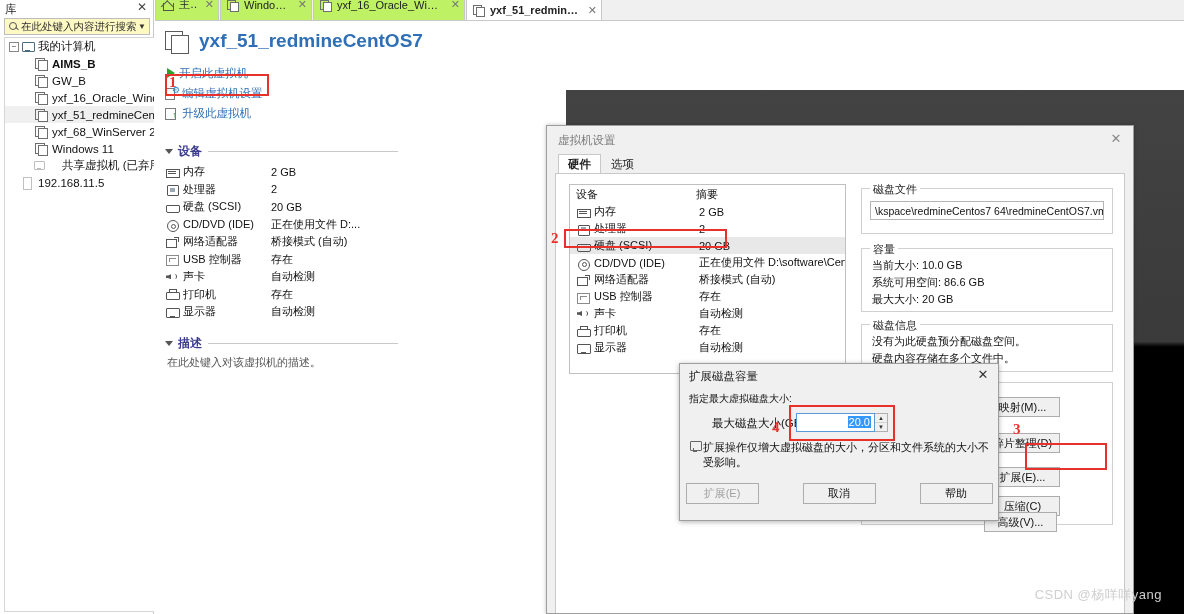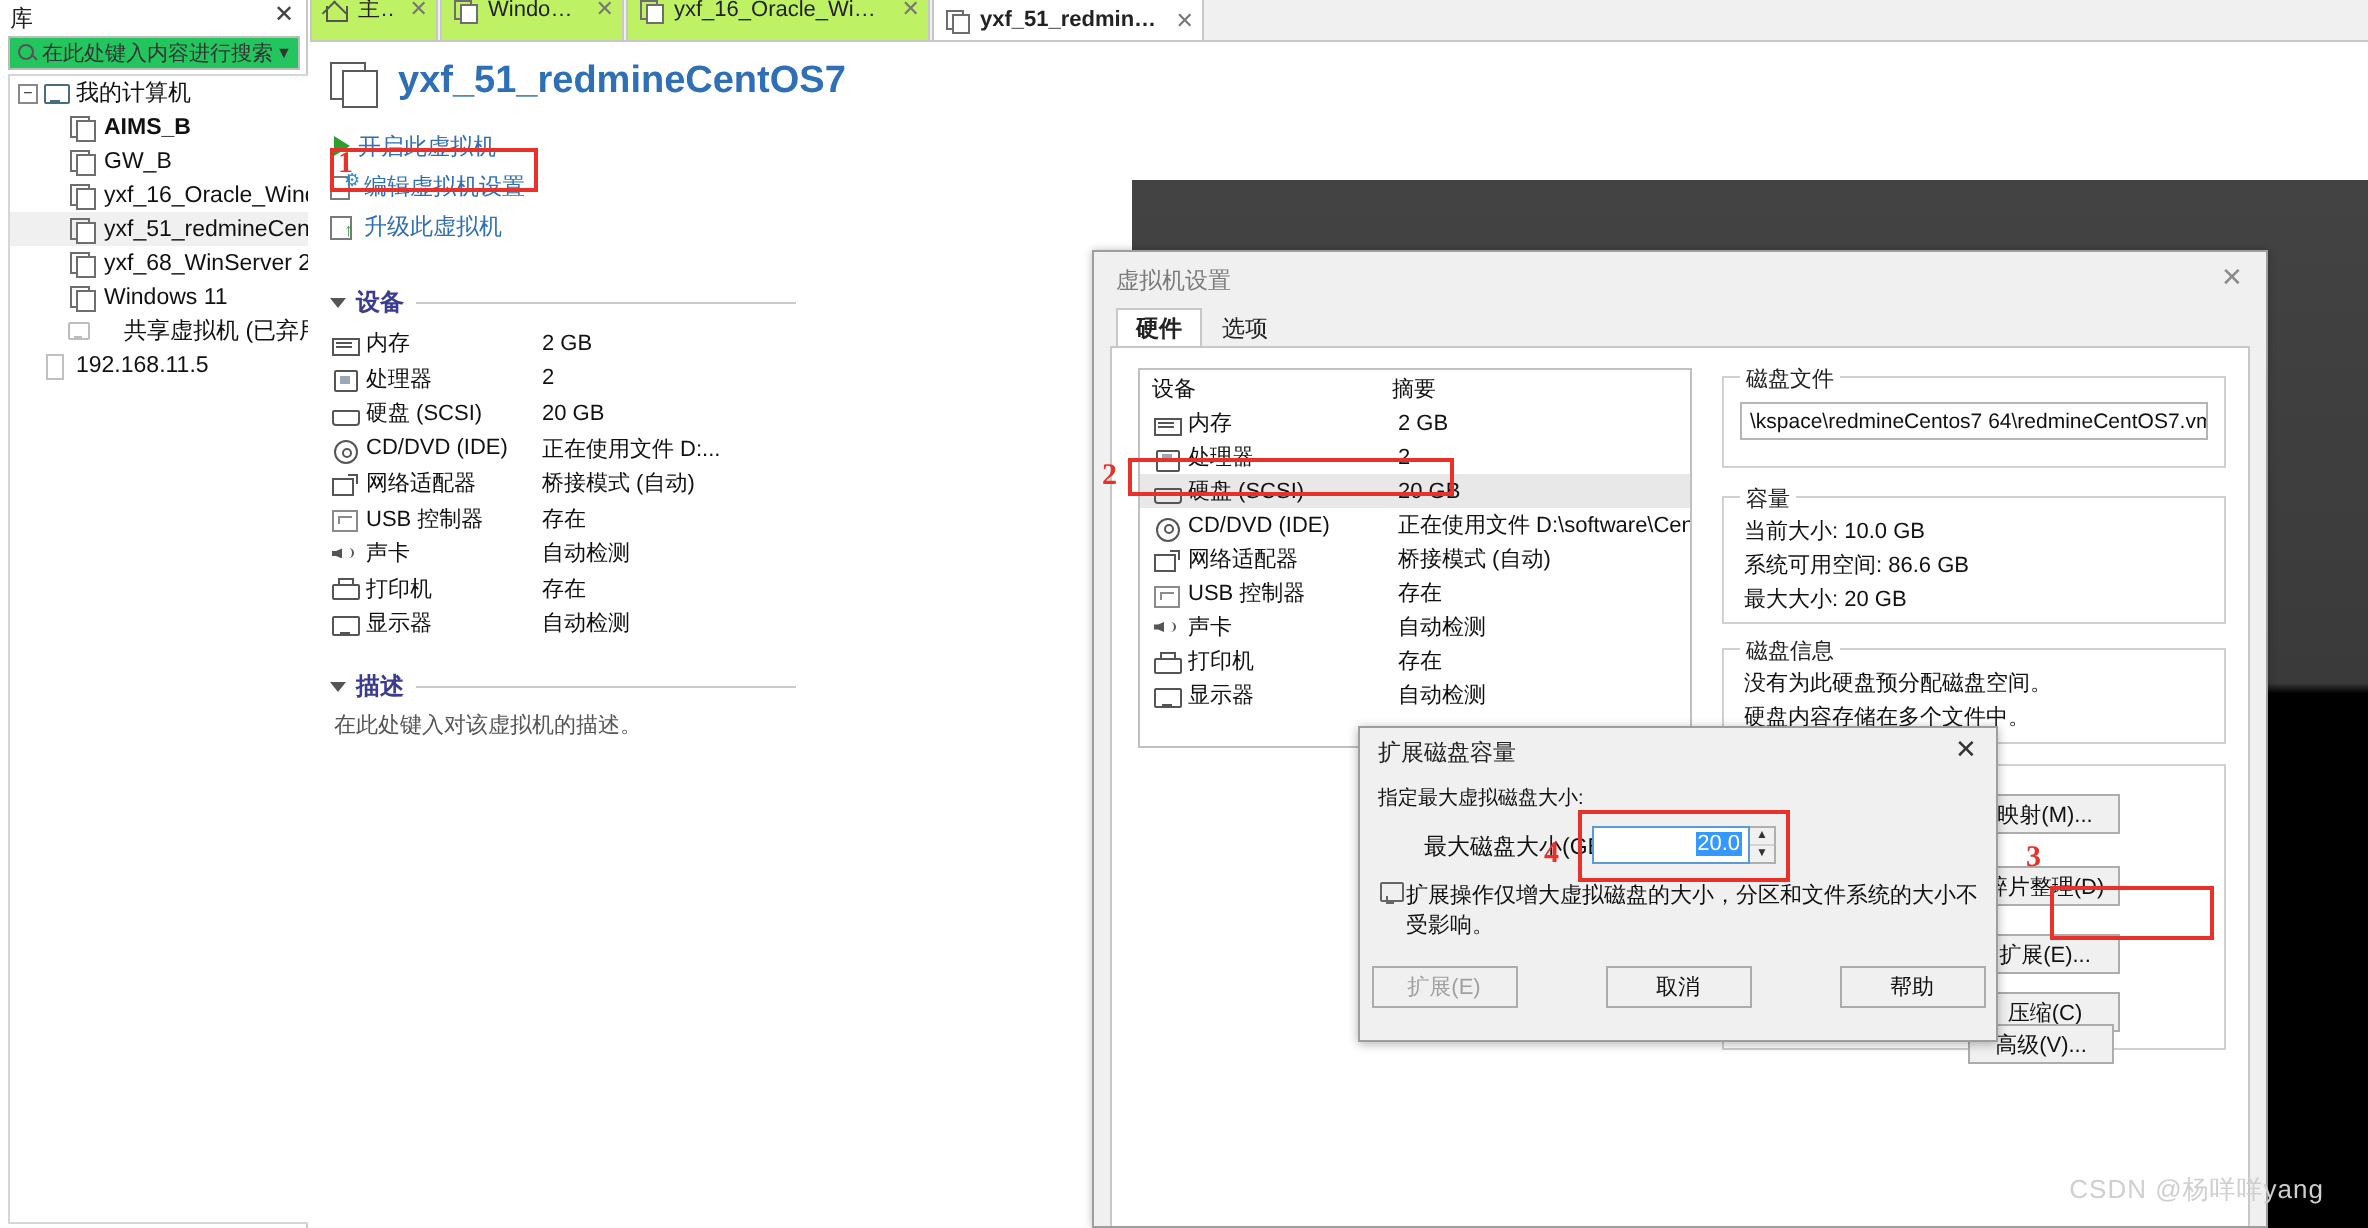--- a/index.html
+++ b/index.html
@@ -21,21 +21,21 @@
   .lib-header {
     position:relative; height:18px; padding:2px 4px 0 5px;
     font-size:11.5px; color:#222;
   }
   .lib-close {
     position:absolute; right:5px; top:2px; width:12px; height:12px;
     font-size:12px; line-height:11px; color:#444; text-align:center; cursor:pointer;
   }
   .lib-search {
     position:absolute; left:4px; top:18px; width:146px; height:17px;
-    border:1px solid #bdbdbd; background:#22c55e;
+    border:1px solid #bdbdbd; background:#fef9c3;
     display:flex; align-items:center; padding:0 2px;
   }
   .lib-search .mag { width:13px; height:13px; position:relative; flex:0 0 13px; }
   .lib-search .mag::before {
     content:""; position:absolute; left:2px; top:2px; width:6px; height:6px;
     border:1.2px solid #555; border-radius:50%;
   }
   .lib-search .mag::after {
     content:""; position:absolute; left:7.5px; top:8px; width:4px; height:1.2px;
     background:#555; transform:rotate(45deg);

